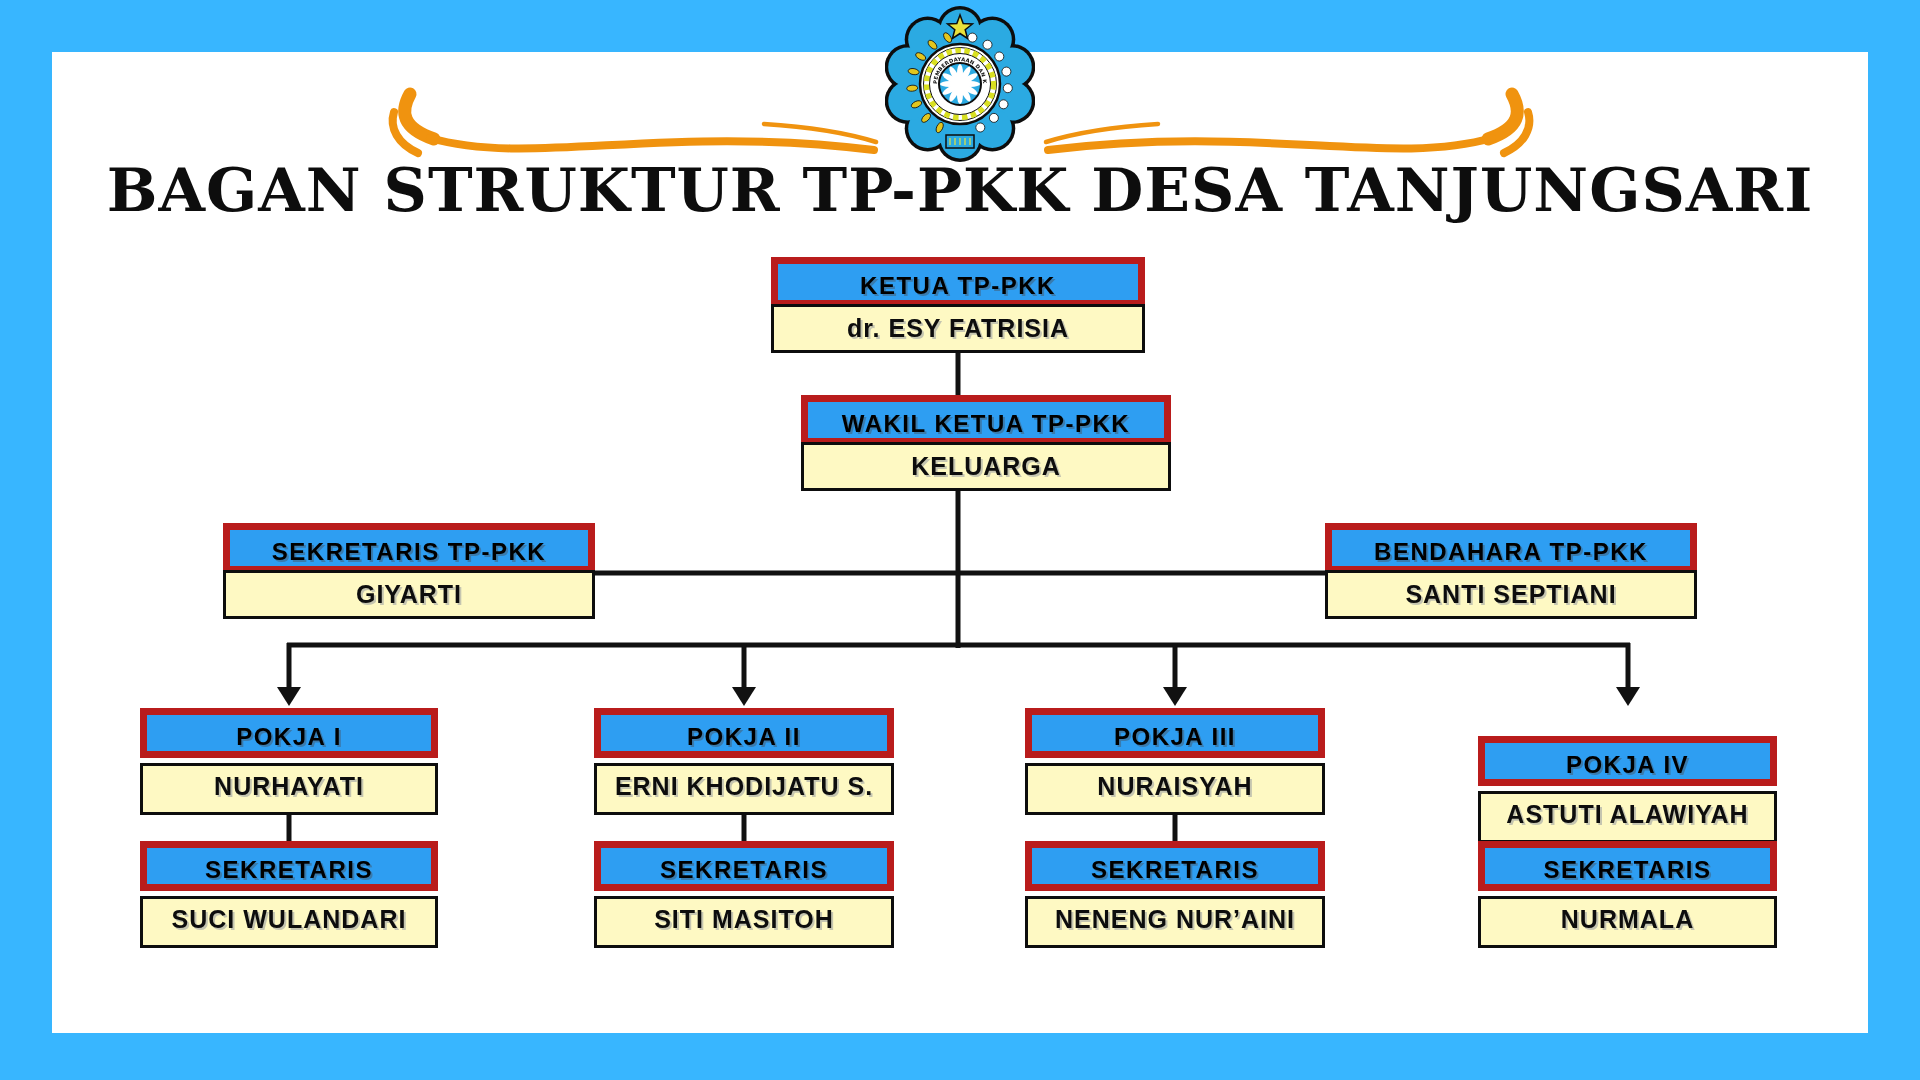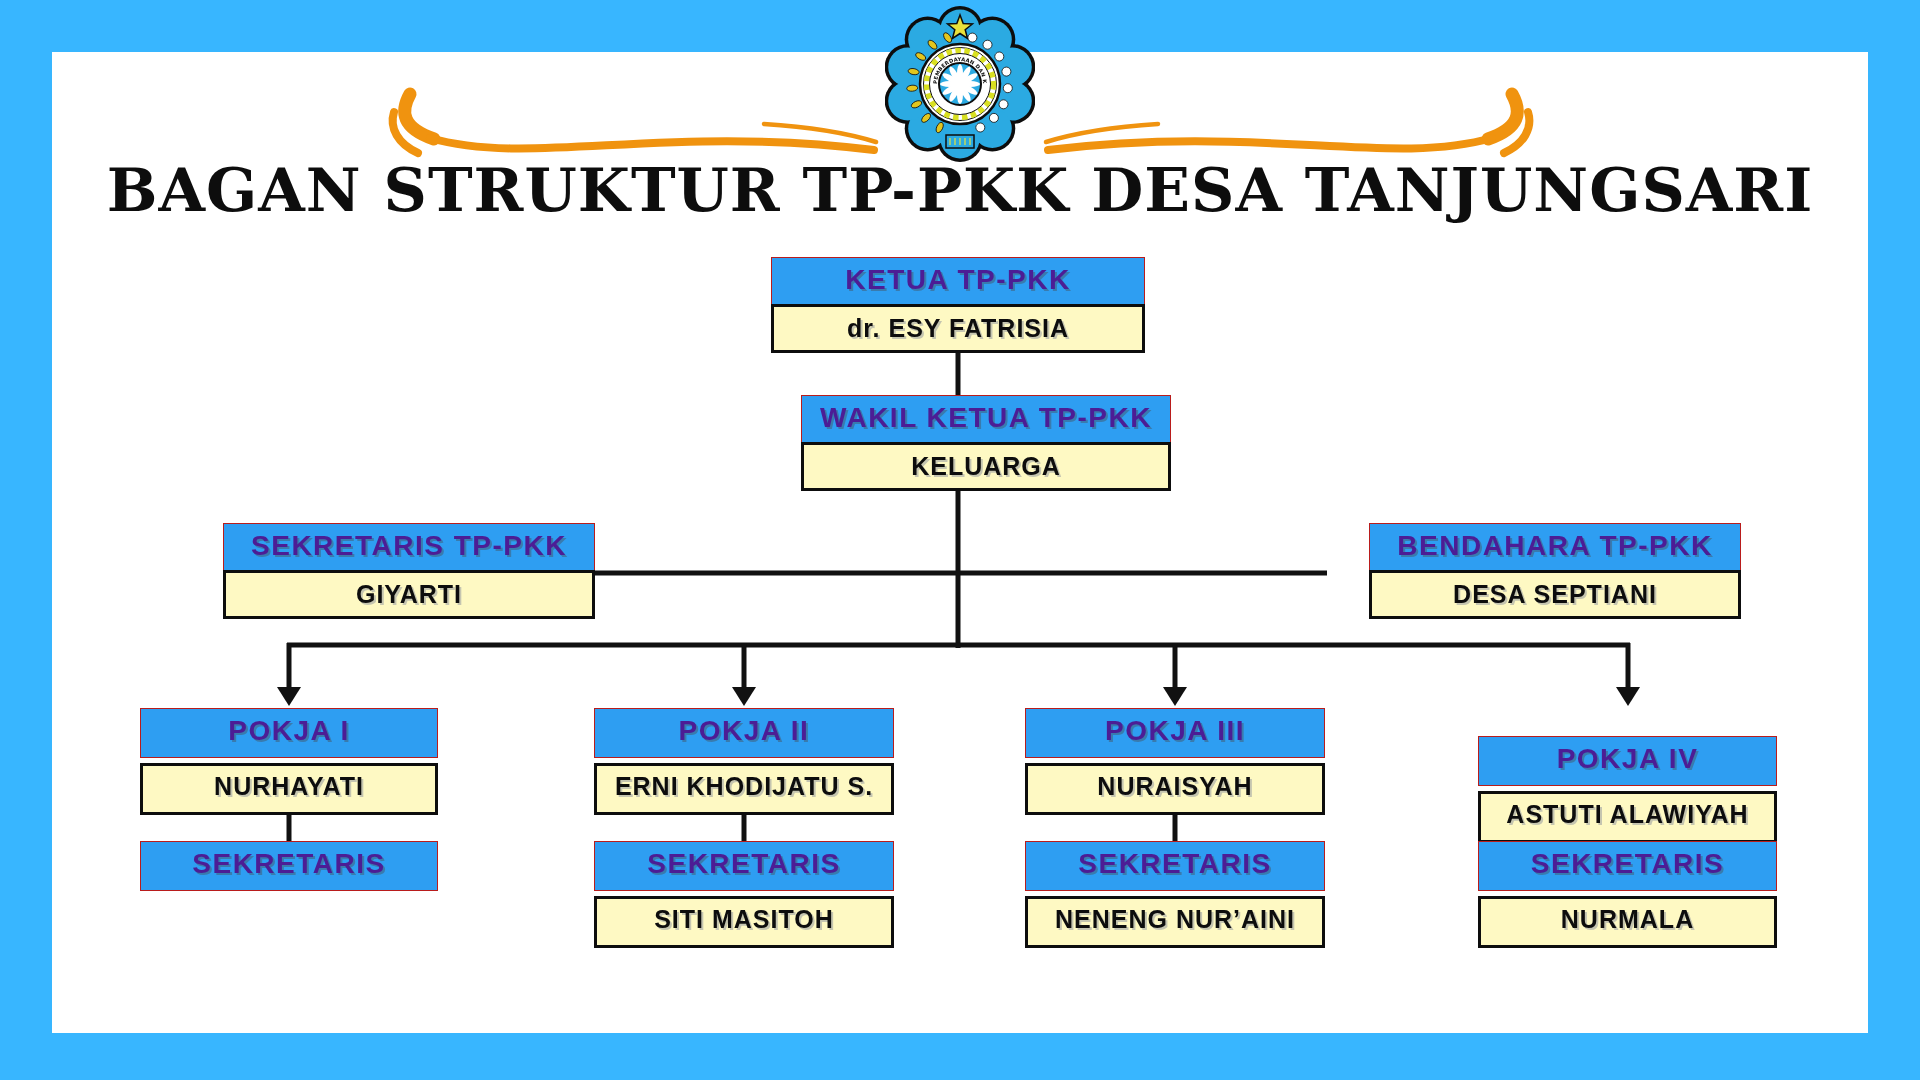--- a/index.html
+++ b/index.html
@@ -9,23 +9,23 @@
   #stage{position:absolute;inset:0;}
 
   .page-title{
     position:absolute;left:0;right:0;top:155px;text-align:center;
     font-family:"DejaVu Serif","Liberation Serif",serif;font-weight:bold;
     font-size:60px;letter-spacing:1px;color:#0d0d0d;
   }
 
   .unit{position:absolute;}
   .unit .hdr{
-    box-sizing:border-box;border:1px solid #b91c1c;background:#2e9ef2;
-    height:50px;line-height:44px;text-align:center;color:#4c1d95;
-    font-weight:bold;font-size:28px;letter-spacing:1.5px;
+    box-sizing:border-box;border:7px solid #b91c1c;background:#2e9ef2;
+    height:50px;line-height:44px;text-align:center;color:#000000;
+    font-weight:bold;font-size:24px;letter-spacing:1.5px;
     text-shadow:2px 2px 0 rgba(70,80,90,0.45);
   }
   .unit .nm{
     box-sizing:border-box;border:3px solid #0d0d0d;background:#fef9c3;
     height:49px;line-height:43px;text-align:center;color:#0d0d0d;
     font-weight:bold;font-size:25px;letter-spacing:1px;
     text-shadow:2px 2px 0 rgba(150,155,160,0.55);
     margin-top:-3px;
   }
   .unit.gap .nm{margin-top:5px;height:52px;line-height:40px;}
@@ -192,31 +192,32 @@
     <div class="unit" style="left:773px;top:395px;width:370px;padding-left:28px;">
       <div class="hdr">WAKIL KETUA TP-PKK</div>
       <div class="nm">KELUARGA</div>
     </div>
 
     <div class="unit" style="left:223px;top:523px;width:372px;">
       <div class="hdr">SEKRETARIS TP-PKK</div>
       <div class="nm">GIYARTI</div>
     </div>
 
-    <div class="unit" style="left:1325px;top:523px;width:372px;margin-left:44px;">
+    <div class="unit" style="left:1325px;top:523px;width:372px;">
       <div class="hdr">BENDAHARA TP-PKK</div>
-      <div class="nm">DESA SEPTIANI</div>
+      <div class="nm">SANTI SEPTIANI</div>
     </div>
 
     <div class="unit gap" style="left:140px;top:708px;width:298px;">
       <div class="hdr">POKJA I</div>
       <div class="nm">NURHAYATI</div>
     </div>
     <div class="unit gap" style="left:140px;top:841px;width:298px;">
       <div class="hdr">SEKRETARIS</div>
+      <div class="nm">SUCI WULANDARI</div>
     </div>
 
     <div class="unit gap" style="left:594px;top:708px;width:300px;">
       <div class="hdr">POKJA II</div>
       <div class="nm">ERNI KHODIJATU S.</div>
     </div>
     <div class="unit gap" style="left:594px;top:841px;width:300px;">
       <div class="hdr">SEKRETARIS</div>
       <div class="nm">SITI MASITOH</div>
     </div>

